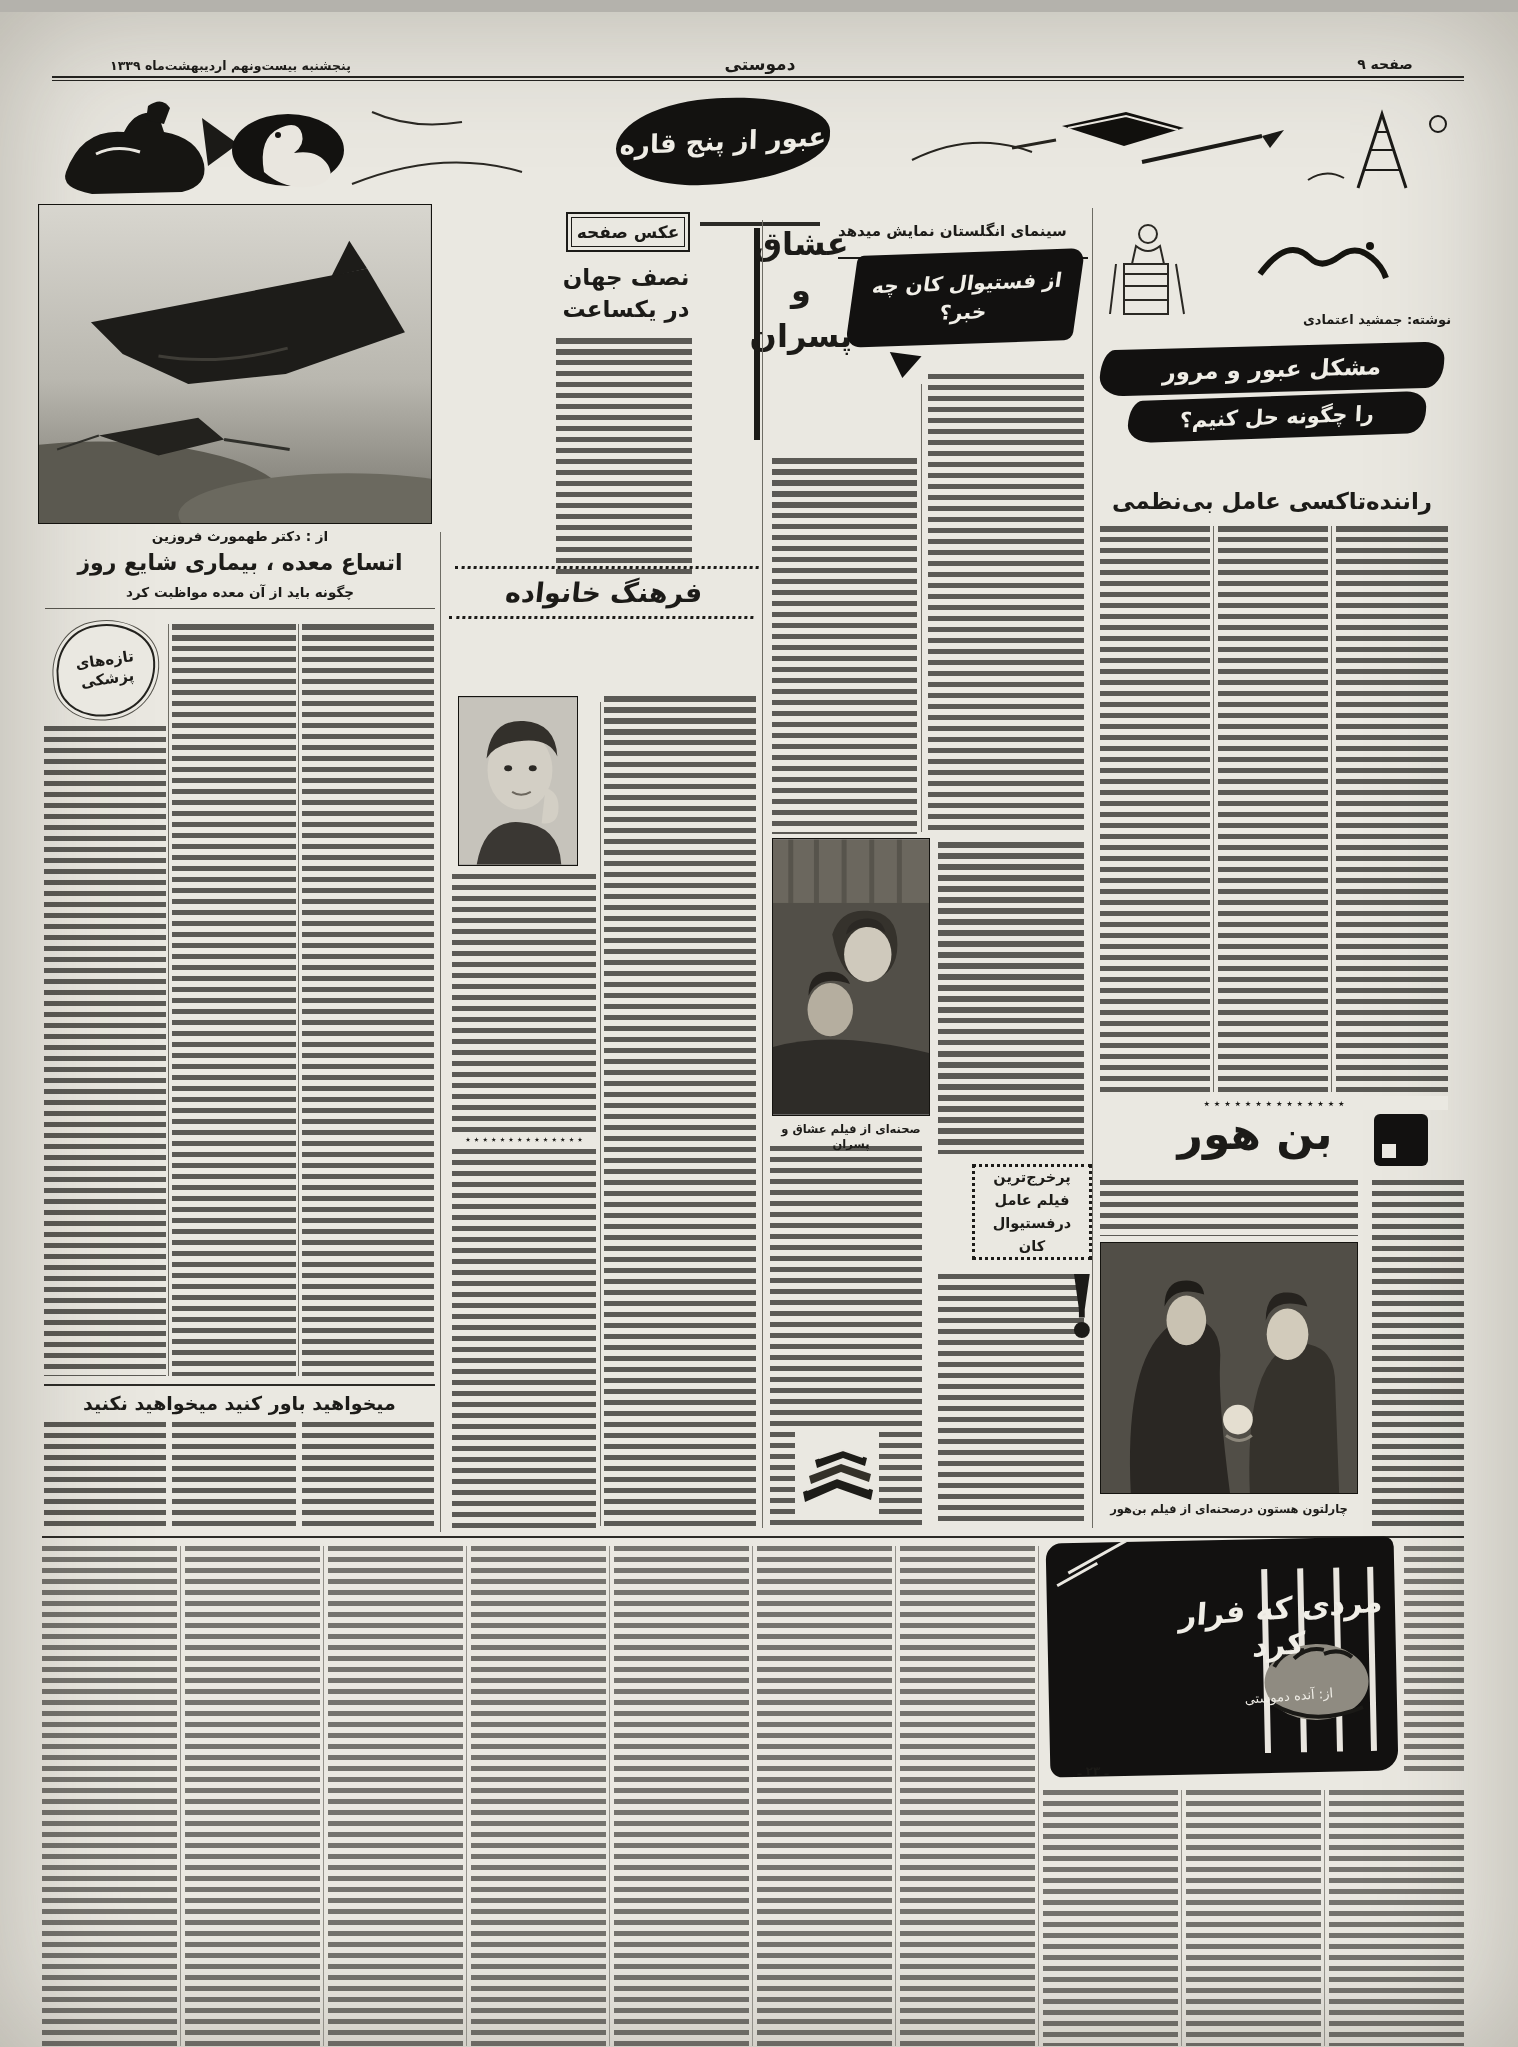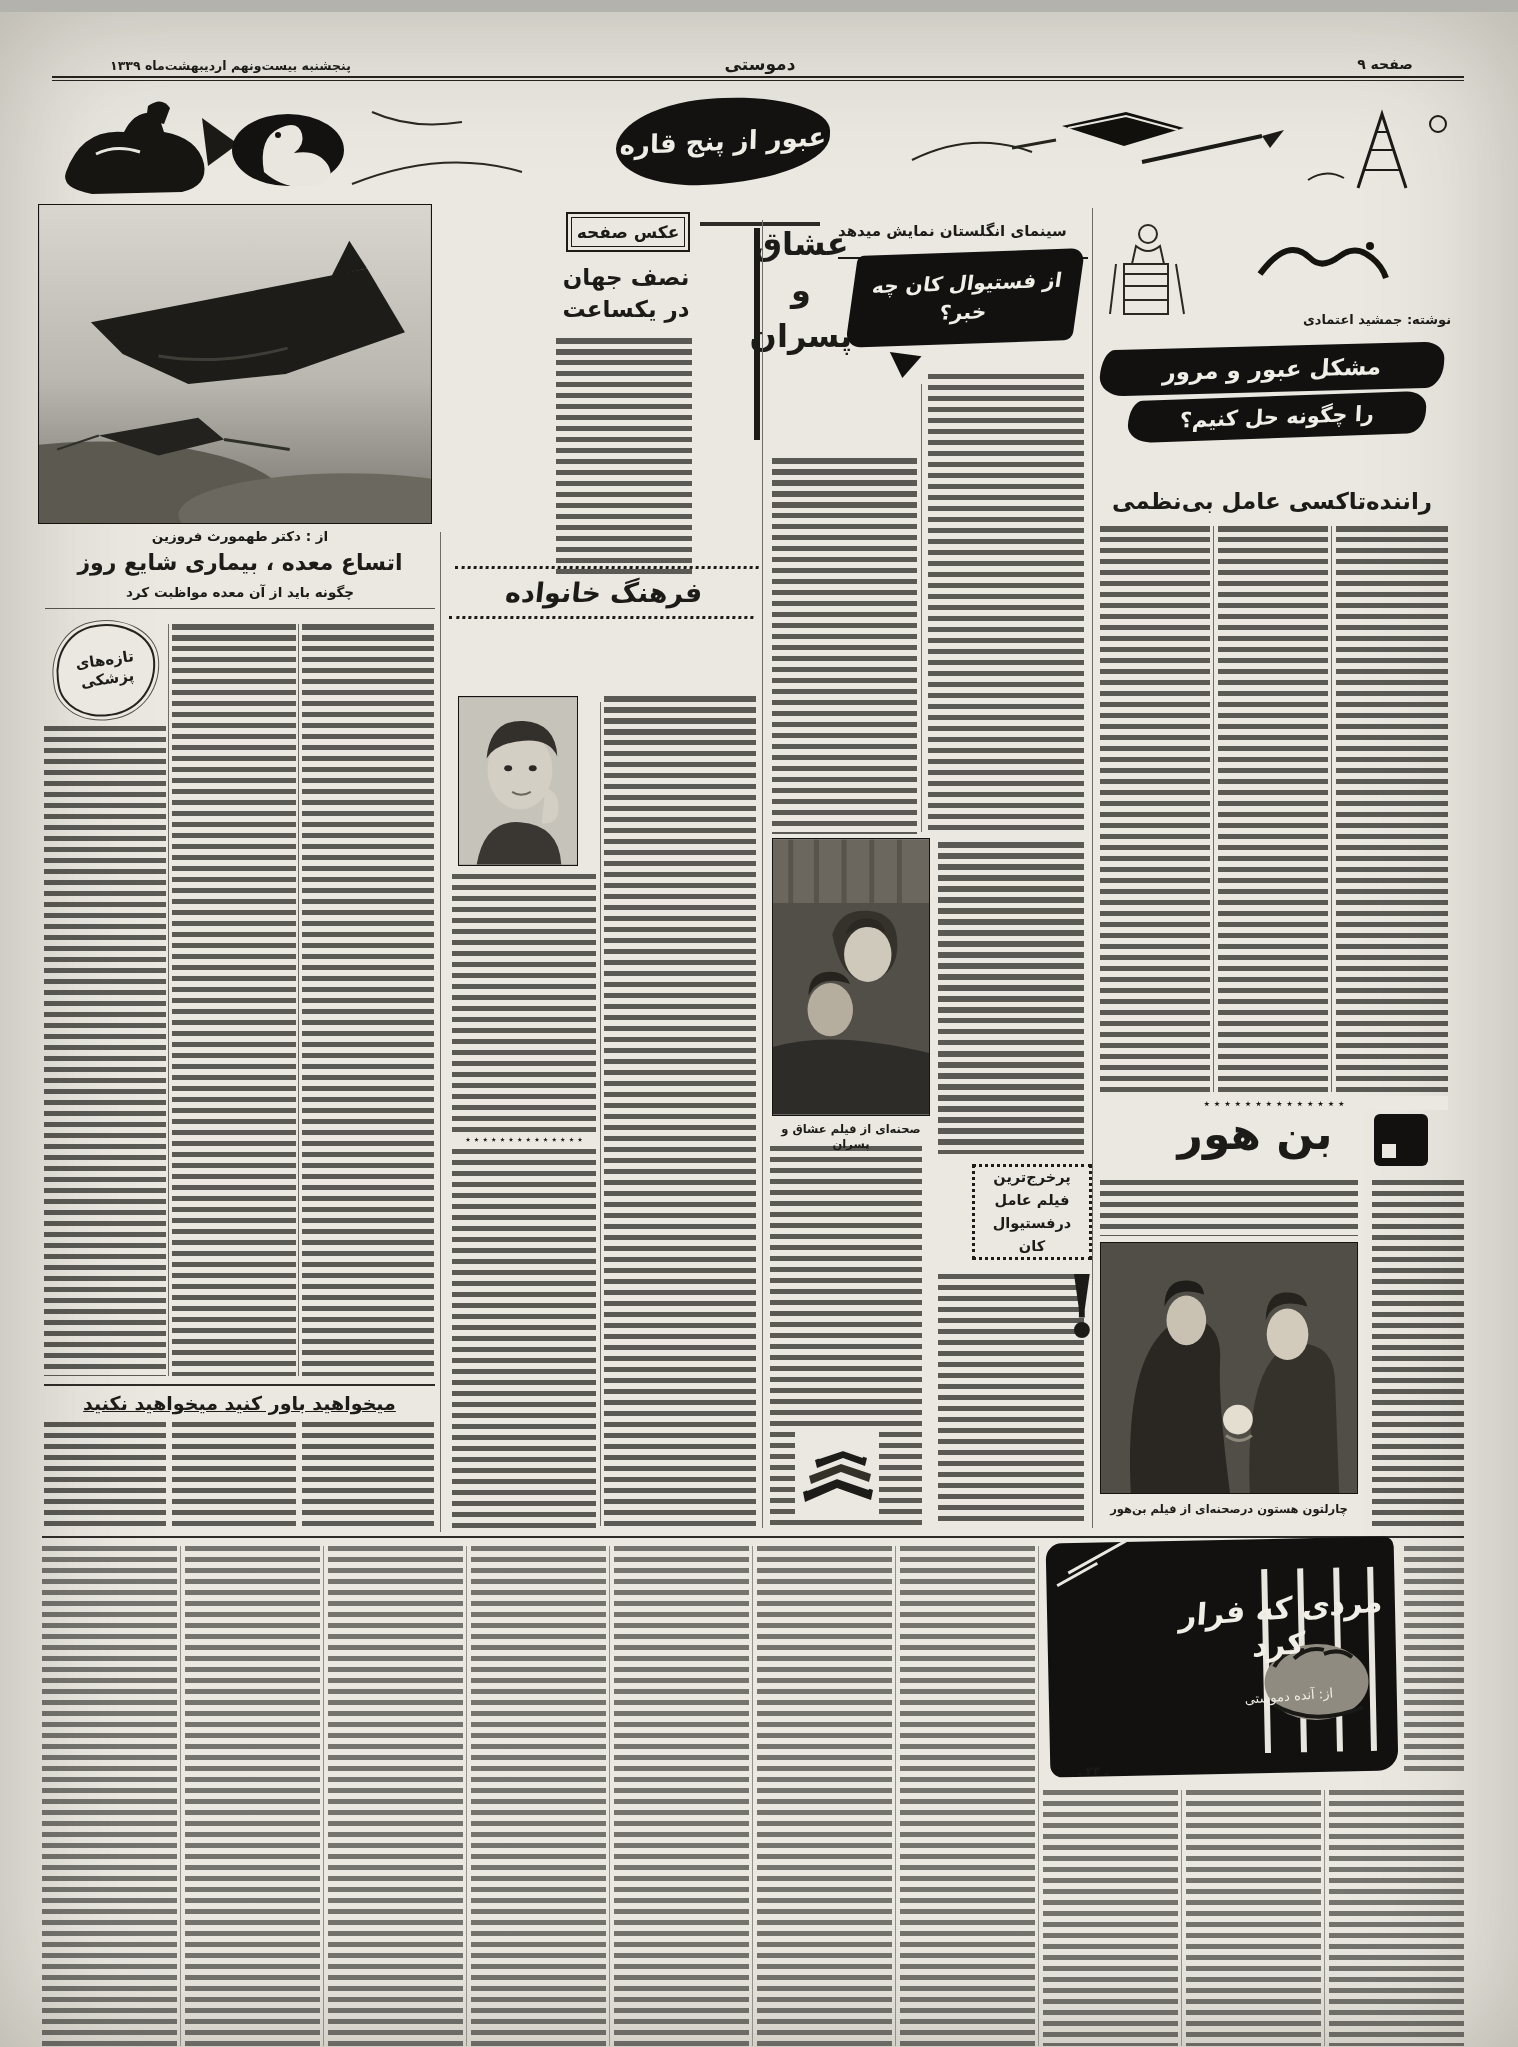--- a/index.html
+++ b/index.html
@@ -246,21 +246,21 @@
     <span>پزشکی</span>
   </div>
 
   <div class="abs sim" style="left:44px;top:714px;width:122px;height:650px;"></div>
   <div class="abs sim" style="left:172px;top:612px;width:124px;height:752px;"></div>
   <div class="abs sim" style="left:302px;top:612px;width:132px;height:752px;"></div>
   <div class="abs vrule" style="left:168px;top:612px;height:752px;"></div>
   <div class="abs vrule" style="left:298px;top:612px;height:752px;"></div>
 
   <div class="abs hrule" style="left:44px;top:1372px;width:391px;"></div>
-  <div class="abs bold center" style="left:44px;top:1380px;width:391px;font-size:19px;text-decoration:underline;">میخواهید باور کنید میخواهید نکنید</div>
+  <div class="abs bold center" style="left:44px;top:1380px;width:391px;font-size:19px;">میخواهید باور کنید میخواهید نکنید</div>
   <div class="abs sim" style="left:44px;top:1410px;width:122px;height:108px;"></div>
   <div class="abs sim" style="left:172px;top:1410px;width:124px;height:108px;"></div>
   <div class="abs sim" style="left:302px;top:1410px;width:132px;height:108px;"></div>
 
   <div class="abs hrule" style="left:42px;top:1524px;width:1422px;"></div>
 
   <div class="abs sim soft" style="left:42px;top:1534px;width:135px;height:500px;"></div>
   <div class="abs sim soft" style="left:185px;top:1534px;width:135px;height:500px;"></div>
   <div class="abs sim soft" style="left:328px;top:1534px;width:135px;height:500px;"></div>
   <div class="abs sim soft" style="left:471px;top:1534px;width:135px;height:500px;"></div>

